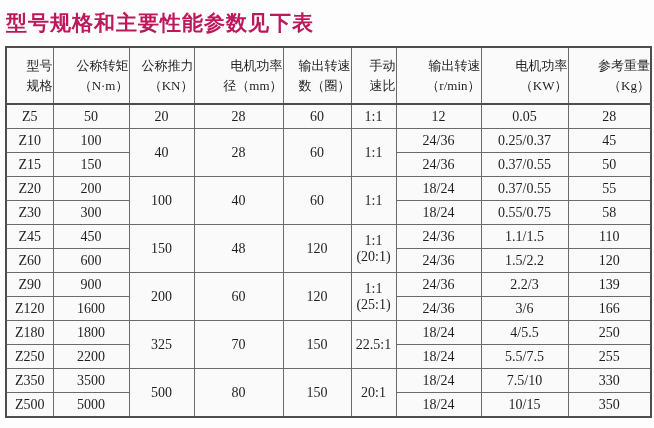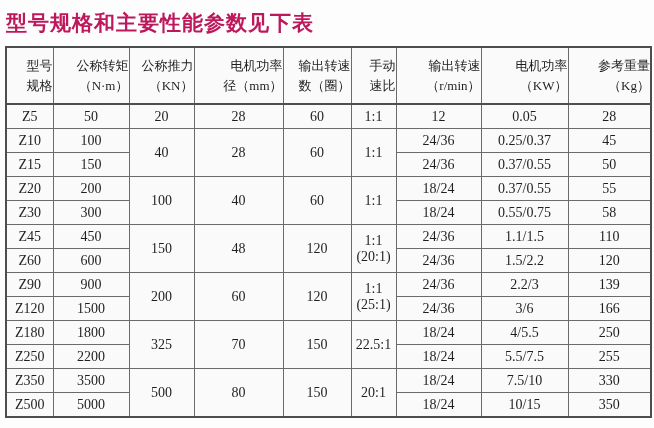--- a/index.html
+++ b/index.html
@@ -177,21 +177,21 @@
         <td rowspan="2">60</td>
         <td rowspan="2">120</td>
         <td rowspan="2">1:1
 (25:1)</td>
         <td>24/36</td>
         <td>2.2/3</td>
         <td>139</td>
       </tr>
       <tr>
         <td>Z120</td>
-        <td>1500</td>
+        <td>1600</td>
         <td>24/36</td>
         <td>3/6</td>
         <td>166</td>
       </tr>
 
       <tr>
         <td>Z180</td>
         <td>1800</td>
         <td rowspan="2">325</td>
         <td rowspan="2">70</td>

